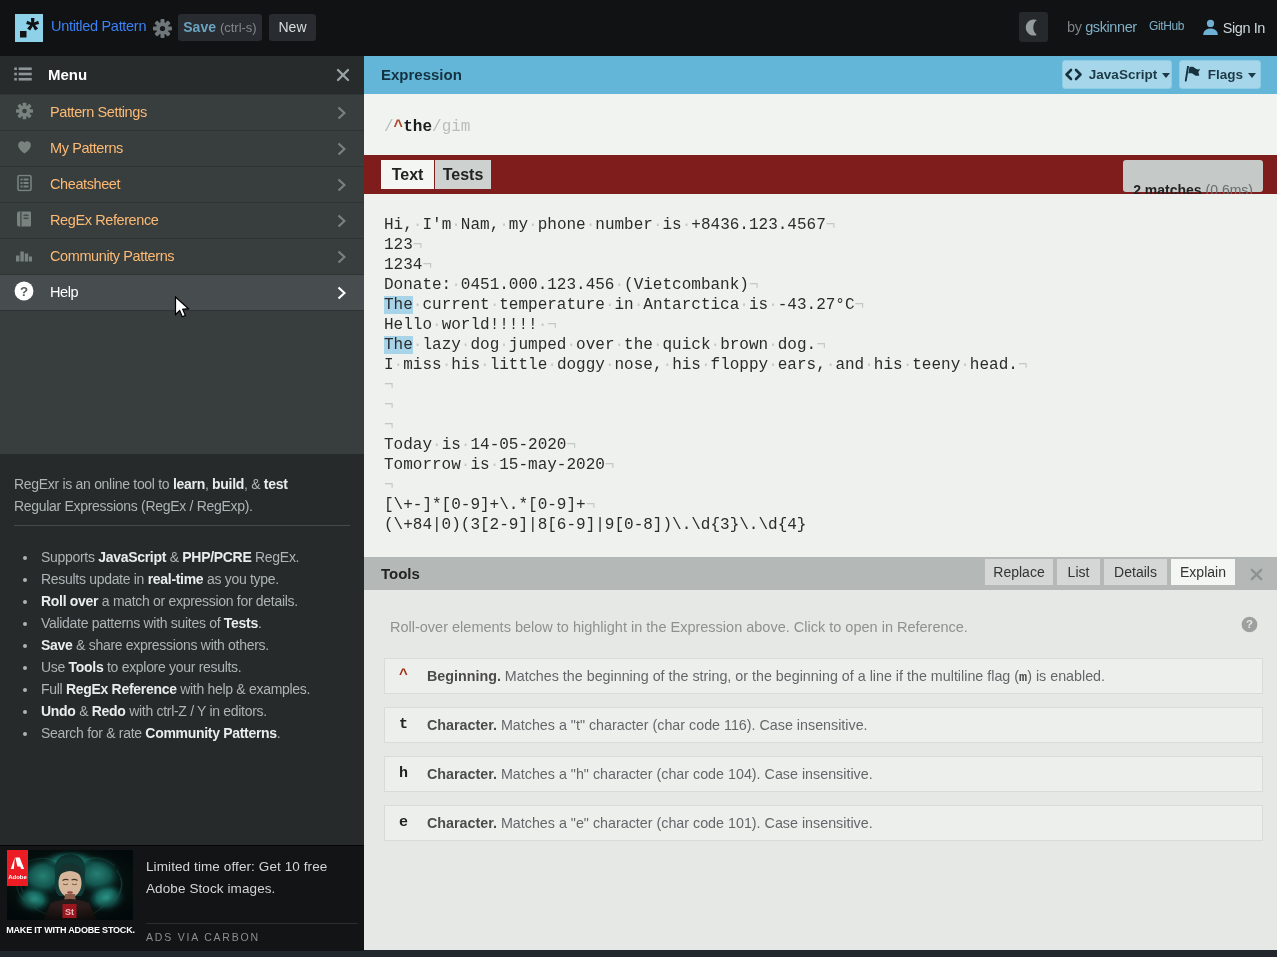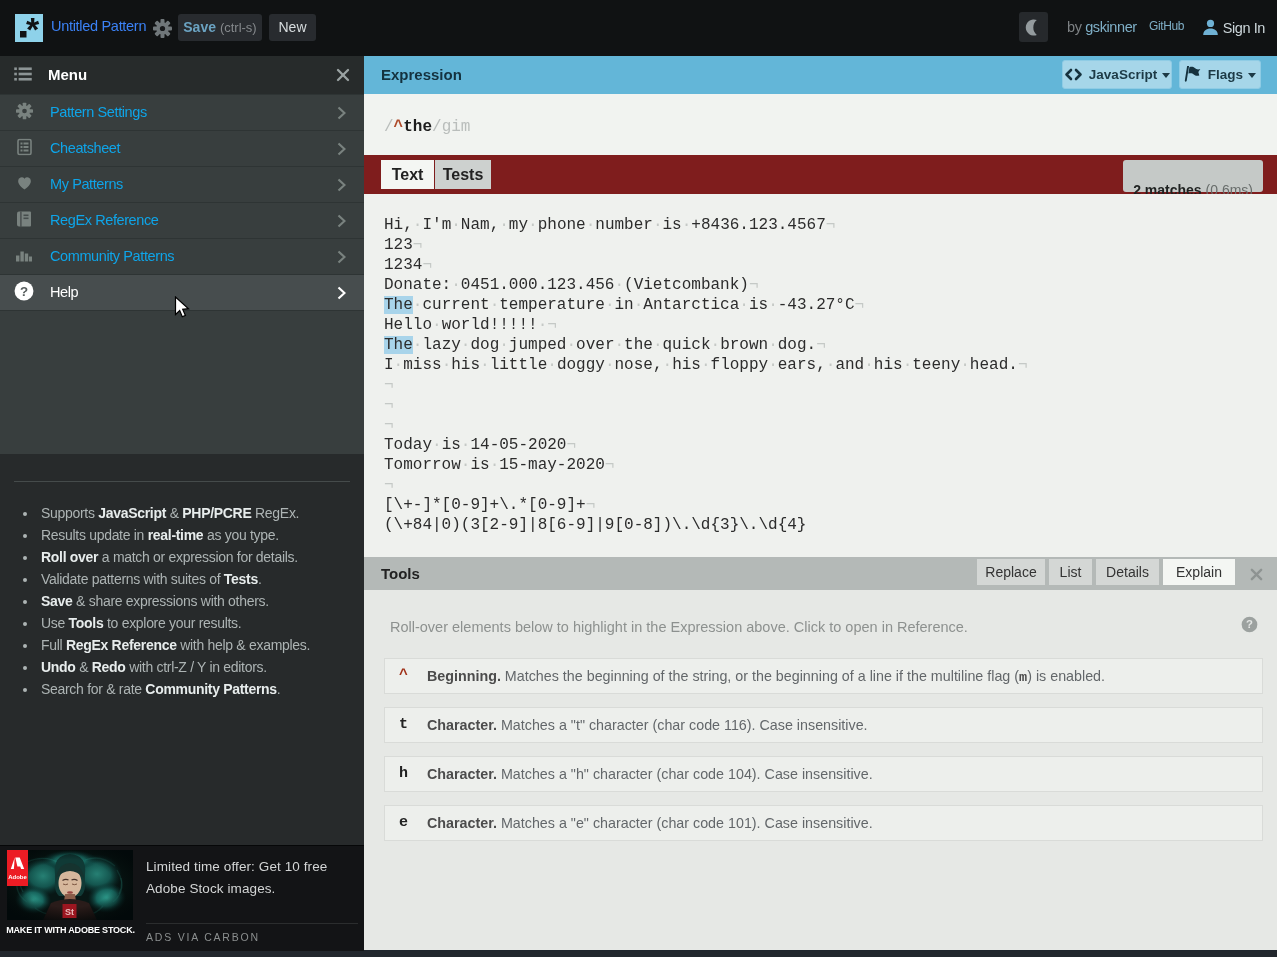--- a/index.html
+++ b/index.html
@@ -20,21 +20,21 @@
 #signin svg { vertical-align:-2px; margin-right:4px; }
 
 #sidebar { position:absolute; left:0; top:56px; width:364px; height:901px; background:#272a2b; }
 #menuhead { position:absolute; left:0; top:0; width:364px; height:38px; background:#272b2b; }
 #menuhead .ic { position:absolute; left:14px; top:11px; }
 #menuhead b { position:absolute; left:48px; top:10px; color:#fff; font-size:15px; }
 #menuhead .x { position:absolute; right:14px; top:12px; }
 #menurows { position:absolute; left:0; top:38px; width:364px; }
 .mrow { position:relative; width:364px; height:36px; background:#383e3e; border-top:1px solid #2e3434; }
 .mrow .ic { position:absolute; left:14px; top:50%; transform:translateY(-50%); width:20px; text-align:center; }
-.mrow .lb { position:absolute; left:50px; top:9px; font-size:14.5px; letter-spacing:-0.4px; color:#0ea5e9; }
+.mrow .lb { position:absolute; left:50px; top:9px; font-size:14.5px; letter-spacing:-0.4px; color:#fdba74; }
 .mrow .ch { position:absolute; right:18px; top:11px; }
 .mrow.hl { background:#474d4e; }
 .mrow.hl .lb { color:#fff; }
 #menufoot { position:absolute; left:0; top:254px; width:364px; height:144px; background:#383e3e; border-top:1px solid #2e3434; }
 #sideinfo { position:absolute; left:0; top:398px; width:364px; padding:19px 14px 0 14px; color:#adb4b4; font-size:14px; letter-spacing:-0.3px; line-height:22px; }
 #sideinfo b { color:#e7ecec; }
 #sideinfo hr { border:none; border-top:1px solid #454b4b; margin:8px 0 20px 0; }
 #sideinfo ul { margin:0 0 0 24px; }
 #sideinfo li { padding-left:3px; }
 #ad { position:absolute; left:0; top:789px; width:364px; height:112px; background:#131416; border-top:1px solid #060708; }
@@ -160,46 +160,46 @@
               <circle r="5.2"></circle>
             </g>
             <circle r="2.2" fill="#383e3e"></circle>
           </svg></span>
         <span class="lb">Pattern Settings</span>
         <span class="ch"><svg width="9" height="14" viewBox="0 0 9 14">
             <path d="M1.5 1.5 7.5 7 1.5 12.5" fill="none" stroke="#79827f" stroke-width="2.2"></path>
           </svg></span>
       </div>
     <div class="mrow">
+        <span class="ic"><svg width="19" height="17" viewBox="0 0 24 24">
+            <path fill="#79827f" d="M12 21s-9-5.6-9-12a5 5 0 0 1 9-3 5 5 0 0 1 9 3c0 6.4-9 12-9 12z"></path>
+          </svg></span>
+        <span class="lb">My Patterns</span>
+        <span class="ch"><svg width="9" height="14" viewBox="0 0 9 14">
+            <path d="M1.5 1.5 7.5 7 1.5 12.5" fill="none" stroke="#79827f" stroke-width="2.2"></path>
+          </svg></span>
+      </div>
+    <div class="mrow">
         <span class="ic"><svg width="15" height="17" viewBox="0 0 15 17">
             <g fill="#79827f">
               <rect x="1" y="1" width="13" height="15" rx="1.5" fill="none" stroke="#79827f" stroke-width="1.6"></rect>
               <rect x="3.5" y="4" width="2" height="2"></rect>
               <rect x="6.5" y="4" width="5" height="2"></rect>
               <rect x="3.5" y="7.5" width="2" height="2"></rect>
               <rect x="6.5" y="7.5" width="5" height="2"></rect>
               <rect x="3.5" y="11" width="2" height="2"></rect>
               <rect x="6.5" y="11" width="5" height="2"></rect>
             </g>
           </svg></span>
         <span class="lb">Cheatsheet</span>
         <span class="ch"><svg width="9" height="14" viewBox="0 0 9 14">
             <path d="M1.5 1.5 7.5 7 1.5 12.5" fill="none" stroke="#79827f" stroke-width="2.2"></path>
           </svg></span>
       </div>
     <div class="mrow">
-        <span class="ic"><svg width="19" height="17" viewBox="0 0 24 24">
-            <path fill="#79827f" d="M12 21s-9-5.6-9-12a5 5 0 0 1 9-3 5 5 0 0 1 9 3c0 6.4-9 12-9 12z"></path>
-          </svg></span>
-        <span class="lb">My Patterns</span>
-        <span class="ch"><svg width="9" height="14" viewBox="0 0 9 14">
-            <path d="M1.5 1.5 7.5 7 1.5 12.5" fill="none" stroke="#79827f" stroke-width="2.2"></path>
-          </svg></span>
-      </div>
-    <div class="mrow">
         <span class="ic"><svg width="15" height="17" viewBox="0 0 15 17">
             <g fill="#79827f">
               <path d="M2 1h11a1 1 0 0 1 1 1v13a1 1 0 0 1-1 1H2a2 2 0 0 1-2-2V3a2 2 0 0 1 2-2z"></path>
             </g>
             <rect x="3.2" y="1" width="1.4" height="16" fill="#464d4d"></rect>
             <rect x="6.5" y="4" width="5" height="1.6" fill="#464d4d"></rect>
             <rect x="6.5" y="7" width="5" height="1.6" fill="#464d4d"></rect>
           </svg></span>
         <span class="lb">RegEx Reference</span>
         <span class="ch"><svg width="9" height="14" viewBox="0 0 9 14">
@@ -226,20 +226,21 @@
             <text x="9" y="13.2" text-anchor="middle" font-family="Liberation Sans" font-weight="bold" font-size="12" fill="#565d5d">?</text>
           </svg></span>
         <span class="lb">Help</span>
         <span class="ch"><svg width="9" height="14" viewBox="0 0 9 14">
             <path d="M1.5 1.5 7.5 7 1.5 12.5" fill="none" stroke="#ffffff" stroke-width="2.2"></path>
           </svg></span>
       </div>
   </div>
   <div id="menufoot"></div>
   <div id="sideinfo">
+    <div>RegExr is an online tool to <b>learn</b>, <b>build</b>, &amp; <b>test</b><br>Regular Expressions (RegEx / RegExp).</div>
     <hr>
     <ul>
       <li>Supports <b>JavaScript</b> &amp; <b>PHP/PCRE</b> RegEx.</li>
       <li>Results update in <b>real-time</b> as you type.</li>
       <li><b>Roll over</b> a match or expression for details.</li>
       <li>Validate patterns with suites of <b>Tests</b>.</li>
       <li><b>Save</b> &amp; share expressions with others.</li>
       <li>Use <b>Tools</b> to explore your results.</li>
       <li>Full <b>RegEx Reference</b> with help &amp; examples.</li>
       <li><b>Undo</b> &amp; <b>Redo</b> with ctrl-Z / Y in editors.</li>
@@ -348,21 +349,21 @@
 <div class="tl">[\+-]*[0-9]+\.*[0-9]+<i>¬</i></div>
 <div class="tl">(\+84|0)(3[2-9]|8[6-9]|9[0-8])\.\d{3}\.\d{4}</div>
   </div>
     </div>
   <div id="toolhead">
       <b>Tools</b>
     <div class="tgroup">
       <div class="tbtn2" style="width:68px">Replace</div>
       <div class="tbtn2" style="width:43px">List</div>
       <div class="tbtn2" style="width:63px">Details</div>
-      <div class="tbtn2 on" style="width:72px">Explain</div>
+      <div class="tbtn2 on" style="width:64px">Explain</div>
     </div>
     <span id="toolx"><svg width="13" height="13" viewBox="0 0 14 14">
           <g stroke="#8e9492" stroke-width="2.6" stroke-linecap="round">
             <line x1="2" y1="2" x2="12" y2="12"></line>
             <line x1="12" y1="2" x2="2" y2="12"></line>
           </g>
         </svg></span>
   </div>
   <div id="toolbody">
     <div id="rollover">Roll-over elements below to highlight in the Expression above. Click to open in Reference.</div>

